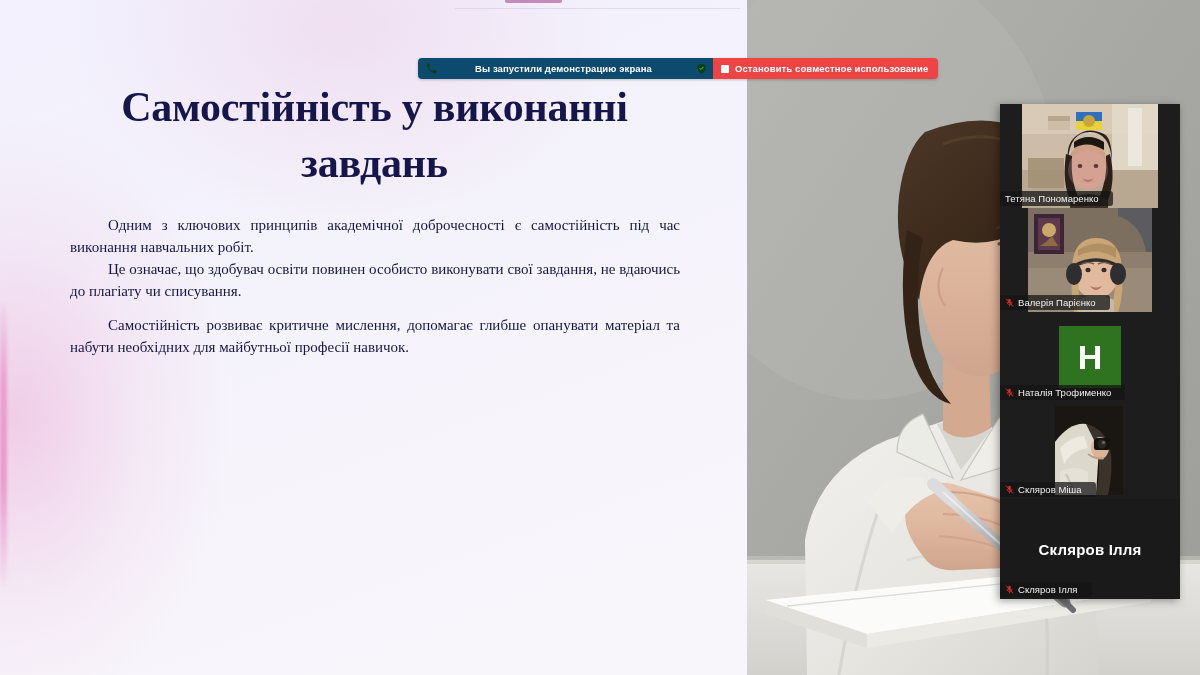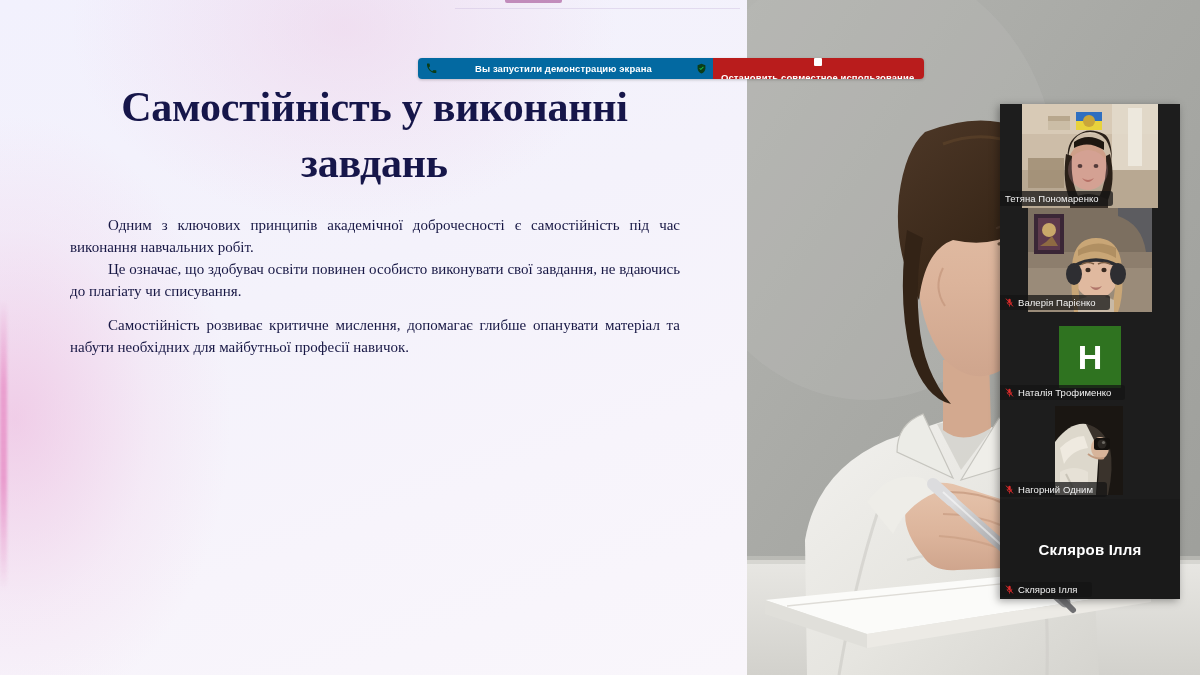--- a/index.html
+++ b/index.html
@@ -103,31 +103,30 @@
     align-items: center;
     height: 21px;
     padding: 0 8px;
     font-size: 9.5px;
     font-weight: bold;
     color: #ffffff;
     white-space: nowrap;
     letter-spacing: .1px;
   }
   #share-green {
-    background: #0369a1;
+    background: #0c4a6e;
     padding-right: 6px;
     gap: 6px;
   }
   #share-green-label { padding: 0 38px 0 32px; }
   #share-red {
-    background: #b91c1c;
+    background: #ef4444;
     gap: 6px;
     padding-left: 8px;
     padding-right: 10px;
-    flex-direction: column;
   }
   .sb-icon { display: flex; align-items: center; }
   .stop-square {
     width: 8px; height: 8px;
     background: #ffffff;
     border-radius: 1px;
   }
 
   
   #video-strip {
@@ -439,21 +438,21 @@
     </div>
     <div class="tile-name-row">
       <span class="mute-icon">
         <svg width="9" height="11" viewBox="0 0 24 24">
           <path d="M12 2a3.2 3.2 0 0 1 3.2 3.2v6.4a3.2 3.2 0 0 1-6.4 0V5.2A3.2 3.2 0 0 1 12 2z" fill="#e02b2b"></path>
           <path d="M5.5 11.2a6.5 6.5 0 0 0 13 0" stroke="#e02b2b" stroke-width="2" fill="none" stroke-linecap="round"></path>
           <path d="M12 17.8V22" stroke="#e02b2b" stroke-width="2" stroke-linecap="round"></path>
           <path d="M3.5 2.5 L20.5 21.5" stroke="#e02b2b" stroke-width="2.6" stroke-linecap="round"></path>
         </svg>
       </span>
-      <span class="tile-name">Нагорний Одним</span>
+      <span class="tile-name">Скляров Міша</span>
     </div>
   </div>
 
   <div class="tile" style="height:100px;background:#1a1a1a;">
     <div class="tile-center-name">Скляров Ілля</div>
     <div class="tile-name-row">
       <span class="mute-icon">
         <svg width="9" height="11" viewBox="0 0 24 24">
           <path d="M12 2a3.2 3.2 0 0 1 3.2 3.2v6.4a3.2 3.2 0 0 1-6.4 0V5.2A3.2 3.2 0 0 1 12 2z" fill="#e02b2b"></path>
           <path d="M5.5 11.2a6.5 6.5 0 0 0 13 0" stroke="#e02b2b" stroke-width="2" fill="none" stroke-linecap="round"></path>

